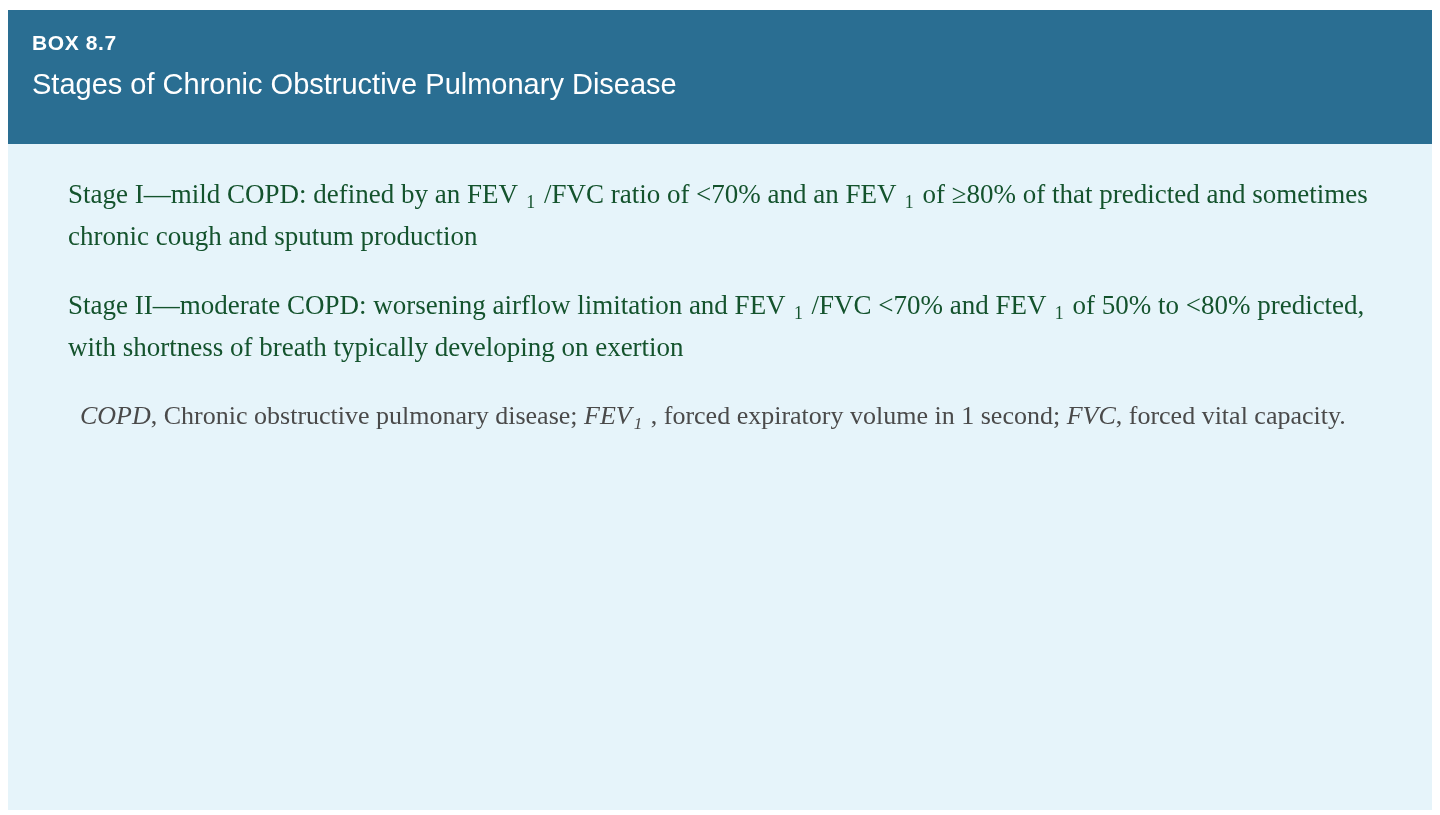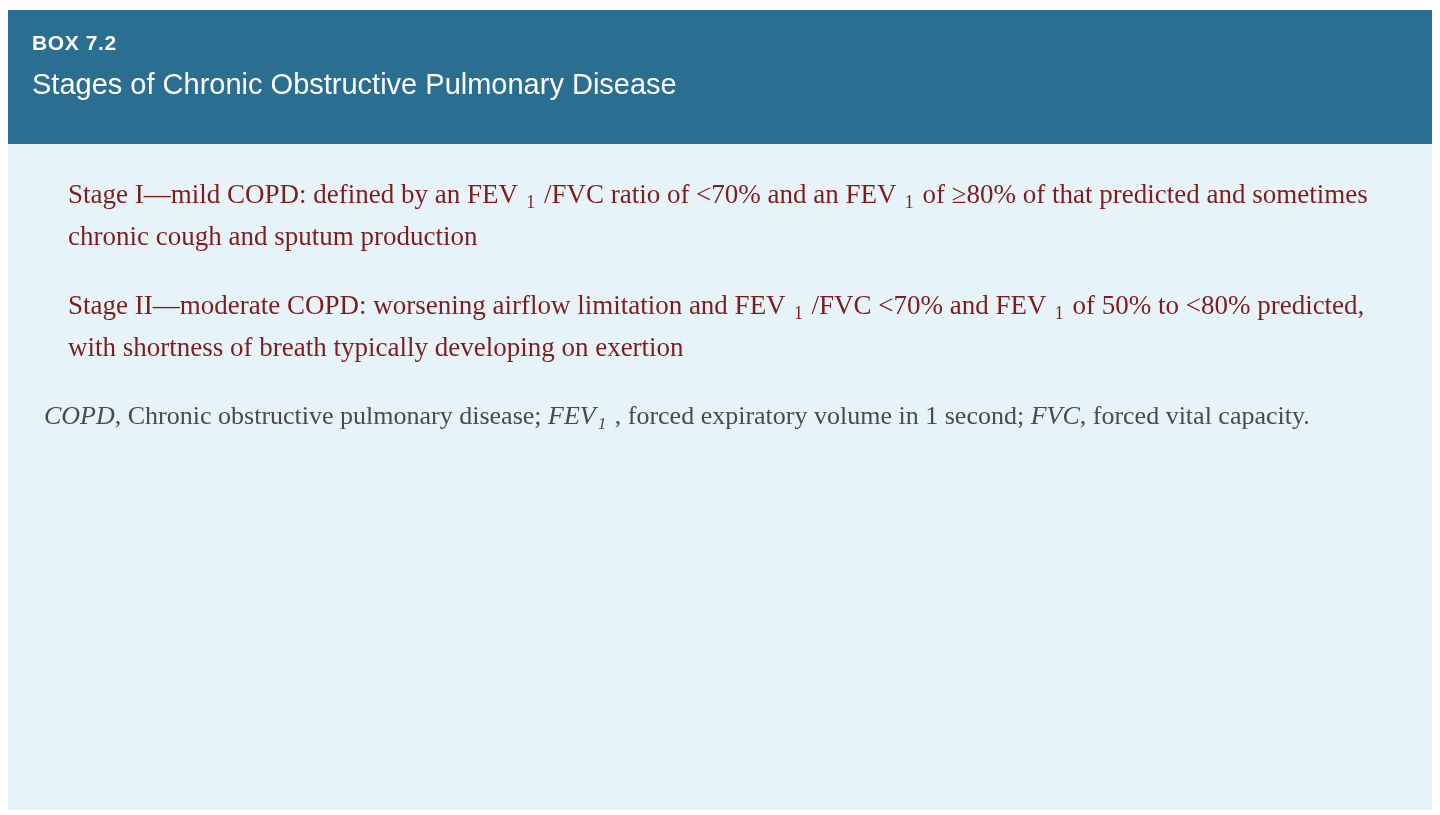--- a/index.html
+++ b/index.html
@@ -51,42 +51,43 @@
   }
   .stage-list {
     margin: 0;
     padding: 0 0 0 24px;
     list-style: none;
   }
   .stage-item {
     font-size: 27px;
     line-height: 1.52;
     margin-bottom: 28px;
-    color: #7f1d1d;
+    color: #14532d;
   }
   .footnote {
     font-size: 26px;
     line-height: 1.5;
     color: #4a4a4a;
     margin-top: 6px;
     padding-left: 0;
+    margin-left: 36px;
   }
   .it { font-style: italic; }
   sub {
     font-size: 0.66em;
     vertical-align: -0.28em;
     padding: 0 2px;
   }
 </style>
 </head>
 <body>
 
 <div class="box">
   <div class="box-header">
-    <div class="box-number">BOX 7.2</div>
+    <div class="box-number">BOX 8.7</div>
     <div class="box-title">Stages of Chronic Obstructive Pulmonary Disease</div>
   </div>
   <div class="box-body">
     <ul class="stage-list">
         <li class="stage-item">Stage I—mild COPD: defined by an FEV <sub>1</sub> /FVC ratio of &lt;70% and an FEV <sub>1</sub> of ≥80% of that predicted and sometimes chronic cough and sputum production </li>
         <li class="stage-item">Stage II—moderate COPD: worsening airflow limitation and FEV <sub>1</sub> /FVC &lt;70% and FEV <sub>1</sub> of 50% to &lt;80% predicted, with shortness of breath typically developing on exertion </li>
       </ul>
     <div class="footnote"><span class="it">COPD</span>, Chronic obstructive pulmonary disease;  <span class="it">FEV</span><sub class="it">1</sub> , forced expiratory volume in 1 second;  <span class="it">FVC</span>, forced vital capacity. </div>
   </div>
 </div>

